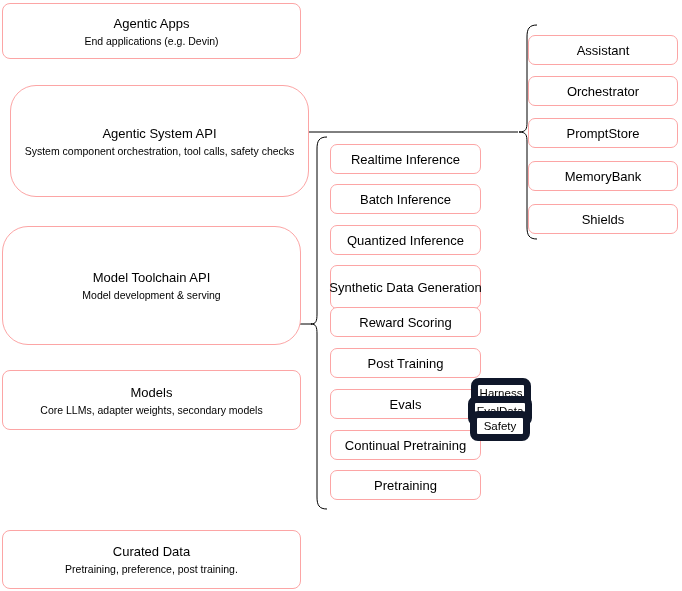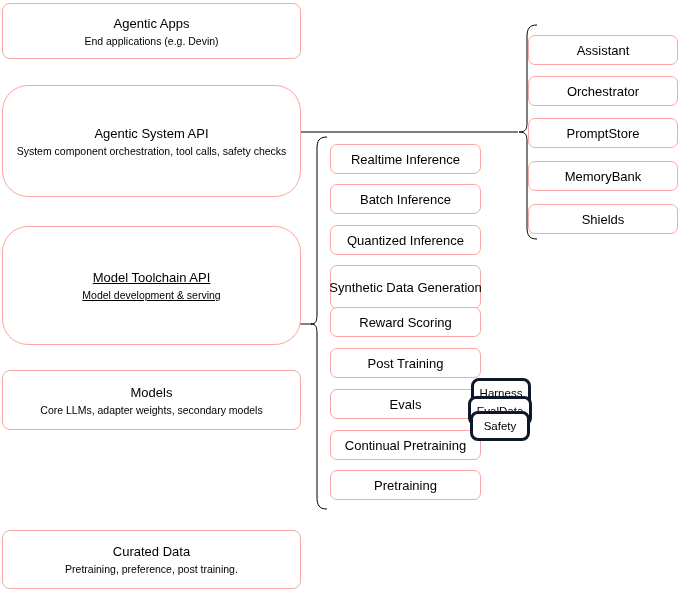--- a/index.html
+++ b/index.html
@@ -29,21 +29,21 @@
   .small-node{
     border-radius:7px;
     font-size:13px;
     white-space:nowrap;
   }
   .pill{
     position:absolute;
     box-sizing:border-box;
     height:30px;
     background:#ffffff;
-    border:3px solid #0f172a;
+    border:7px solid #0f172a;
     border-radius:8px;
     display:flex;
     align-items:center;
     justify-content:center;
     font-size:11.5px;
     line-height:13px;
     white-space:nowrap;
     z-index:5;
   }
   #connector-layer{
@@ -68,26 +68,26 @@
     <path d="M537,25 C529,25 527,29 527,37 L527,122 C527,129 526,132 519,132 C526,132 527,135 527,142 L527,227 C527,235 529,239 537,239"></path>
     <path d="M299,324 L312,324"></path>
     <path d="M327,137 C319,137 317,141 317,149 L317,314 C317,321 316,324 311,324 C316,324 317,327 317,334 L317,497 C317,505 319,509 327,509"></path>
   </svg>
 
   <div class="node stack-node" style="left:2px;top:3px;width:299px;height:56px;">
     <div class="node-title">Agentic Apps</div>
     <div class="node-subtitle">End applications (e.g. Devin)</div>
   </div>
 
-  <div class="node stack-node big" style="left:2px;top:85px;width:299px;height:112px;">
+  <div class="node stack-node big" style="left:10px;top:85px;width:299px;height:112px;">
     <div class="node-title">Agentic System API</div>
     <div class="node-subtitle">System component orchestration, tool calls, safety checks</div>
   </div>
 
-  <div class="node stack-node big" style="left:2px;top:226px;width:299px;height:119px;text-decoration:underline;">
+  <div class="node stack-node big" style="left:2px;top:226px;width:299px;height:119px;">
     <div class="node-title">Model Toolchain API</div>
     <div class="node-subtitle">Model development &amp; serving</div>
   </div>
 
   <div class="node stack-node" style="left:2px;top:370px;width:299px;height:60px;">
     <div class="node-title">Models</div>
     <div class="node-subtitle">Core LLMs, adapter weights, secondary models</div>
   </div>
 
 

